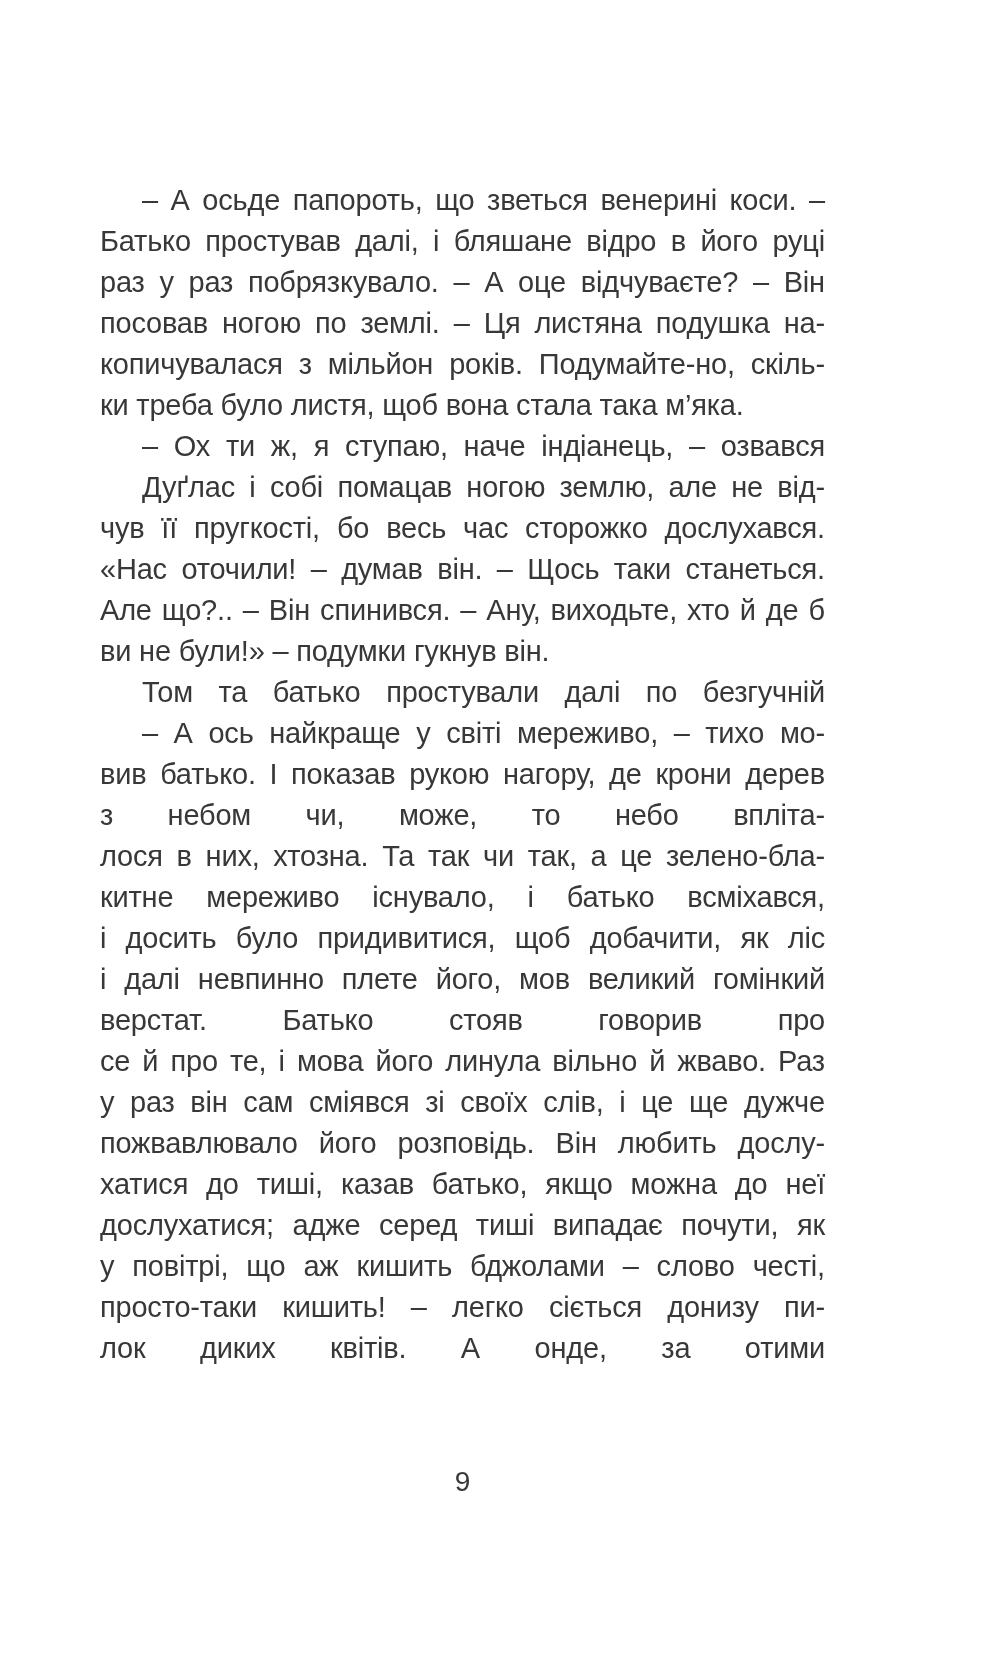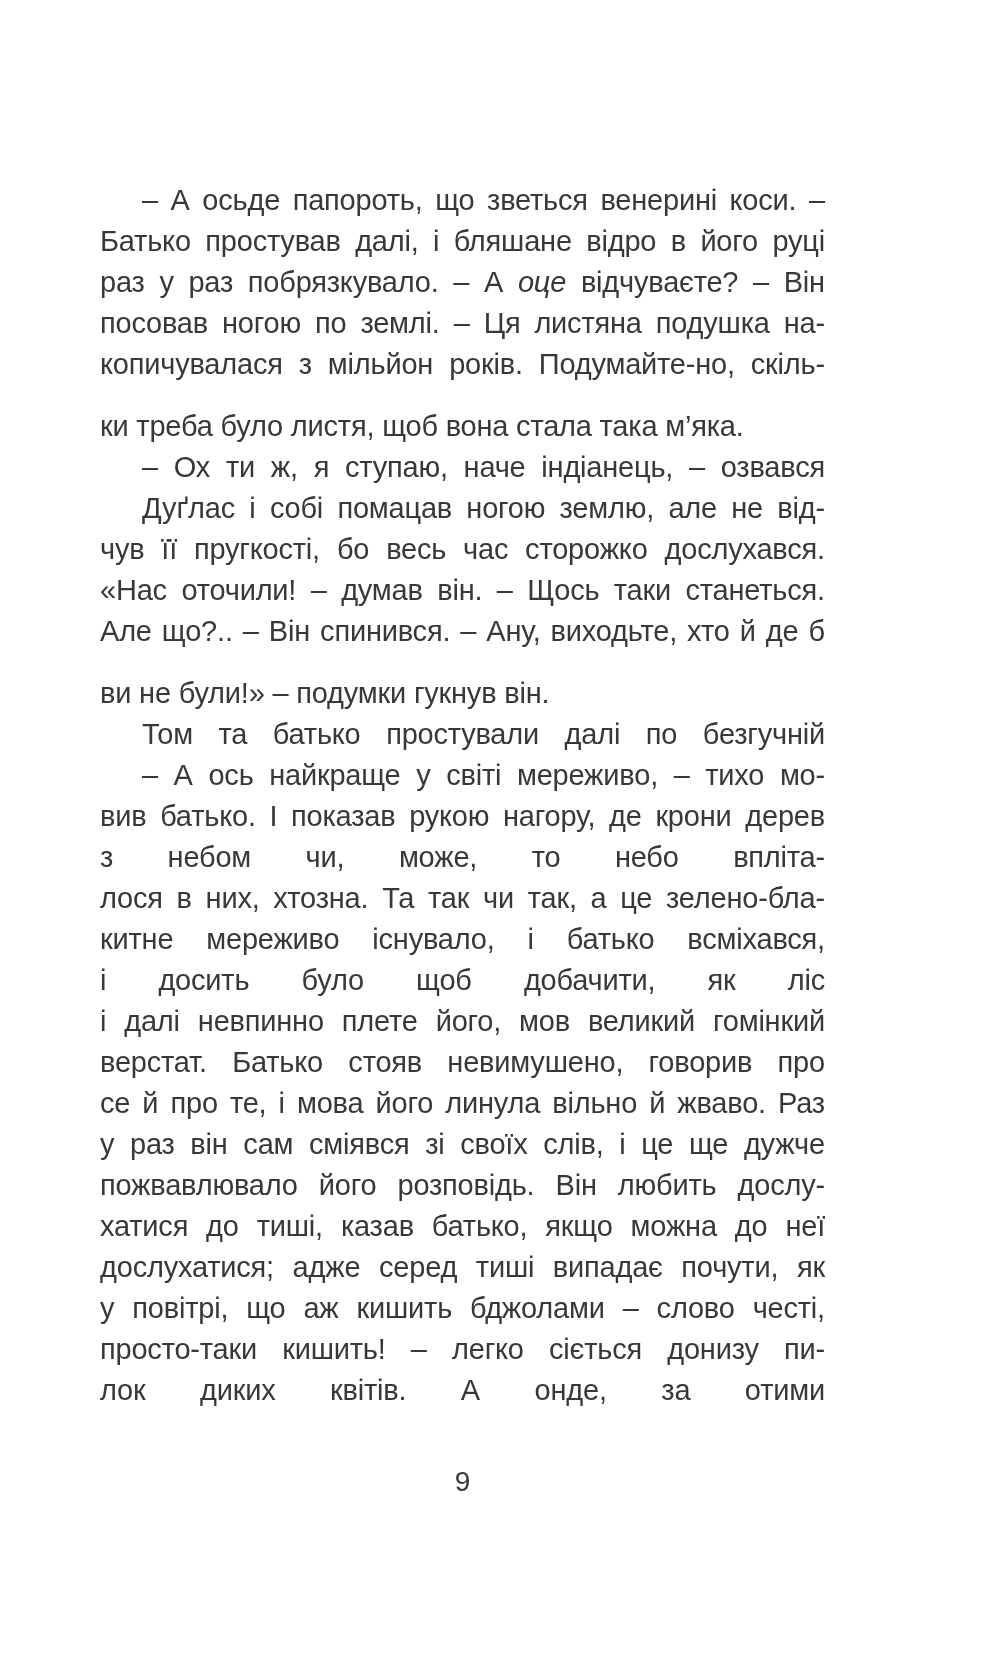--- a/index.html
+++ b/index.html
@@ -28,23 +28,23 @@
   .paragraph { margin: 0; }
   .line {
     line-height: 41px;
     height: 41px;
     white-space: nowrap;
   }
   .line.just {
     display: flex;
     justify-content: space-between;
   }
-  .line.plain { display: block; margin-top: 21px; }
+  .line.plain { display: block; }
   .line.indent { padding-left: 42px; }
-  .it { font-style: italic; }
+  .it { }
   .folio {
     position: absolute;
     left: 100px;
     top: 1461px;
     width: 725px;
     text-align: center;
     font-size: 28px;
     line-height: 41px;
     letter-spacing: -0.2px;
   }
@@ -235,40 +235,40 @@
           <span>мереживо</span>
           <span>існувало,</span>
           <span>і</span>
           <span>батько</span>
           <span>всміхався,</span>
         </div>
         <div class="line just">
           <span>і</span>
           <span>досить</span>
           <span>було</span>
+          <span>придивитися,</span>
           <span>щоб</span>
           <span>добачити,</span>
           <span>як</span>
           <span>ліс</span>
         </div>
         <div class="line just">
           <span>і</span>
           <span>далі</span>
           <span>невпинно</span>
           <span>плете</span>
           <span>його,</span>
           <span>мов</span>
           <span>великий</span>
           <span>гомінкий</span>
         </div>
         <div class="line just">
           <span>верстат.</span>
           <span>Батько</span>
           <span>стояв</span>
-          <span>невимушено,</span>
           <span>говорив</span>
           <span>про</span>
         </div>
         <div class="line just">
           <span>се</span>
           <span>й</span>
           <span>про</span>
           <span>те,</span>
           <span>і</span>
           <span>мова</span>

